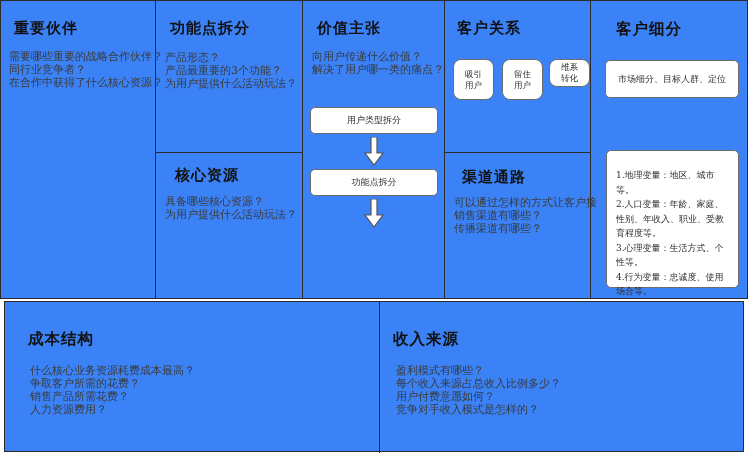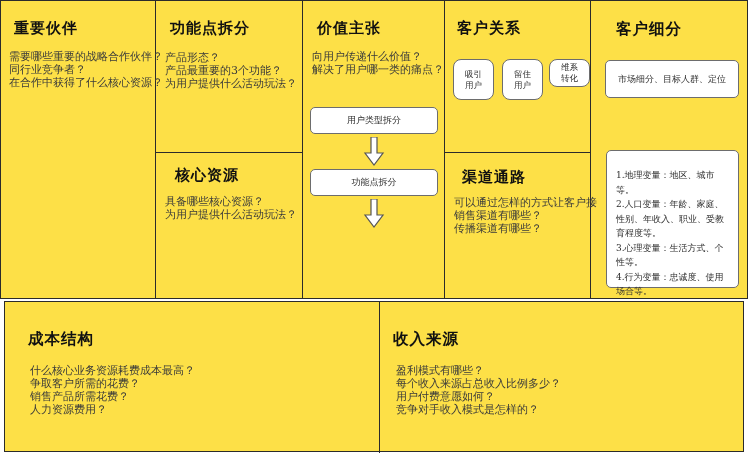--- a/index.html
+++ b/index.html
@@ -17,21 +17,21 @@
     height: 455px;
     background: #ffffff;
     overflow: hidden;
   }
 
   
   .frame {
     position: absolute;
     box-sizing: border-box;
     border: 1px solid #2b2b2b;
-    background: #fde047;
+    background: #3b82f6;
   }
   #top-frame  { left: 0px;  top: 0px;   width: 748px; height: 299px; }
   #bottom-frame { left: 4px; top: 301px; width: 740px; height: 151px; }
 
   
   .cell {
     position: absolute;
     box-sizing: border-box;
     background: transparent;
   }

